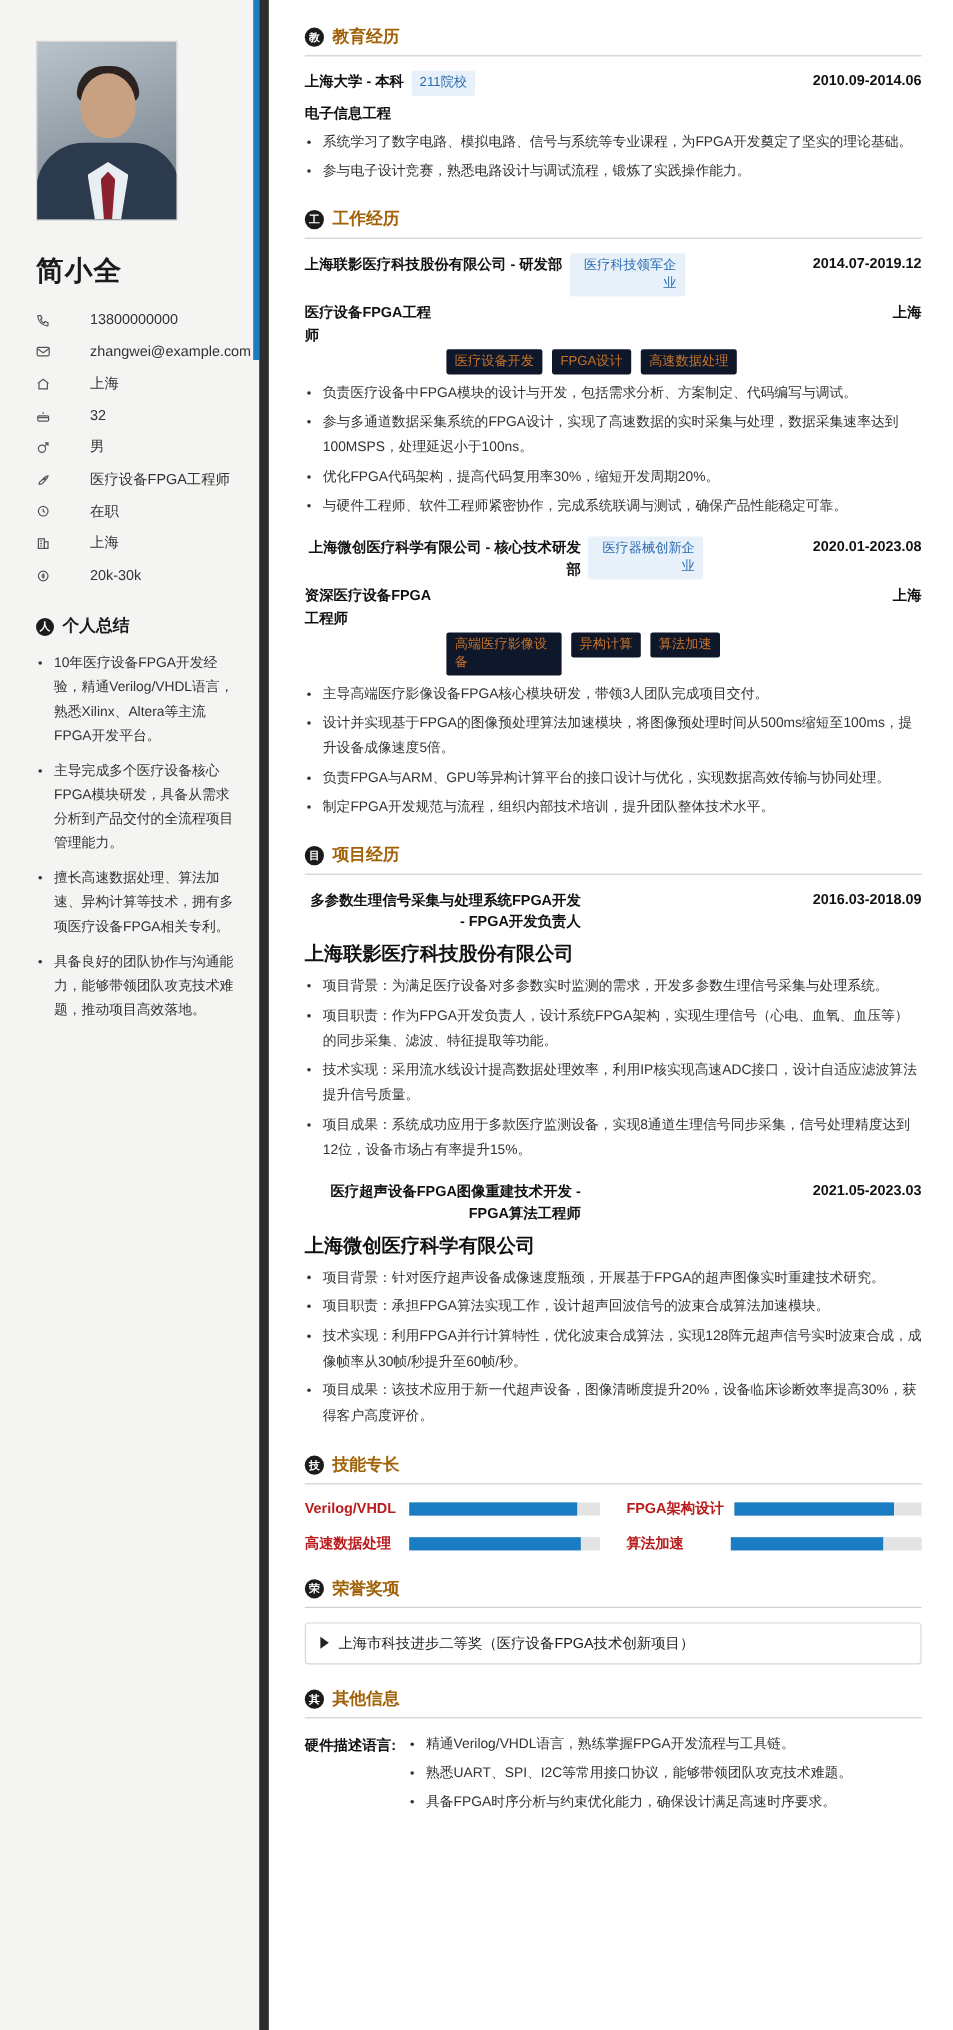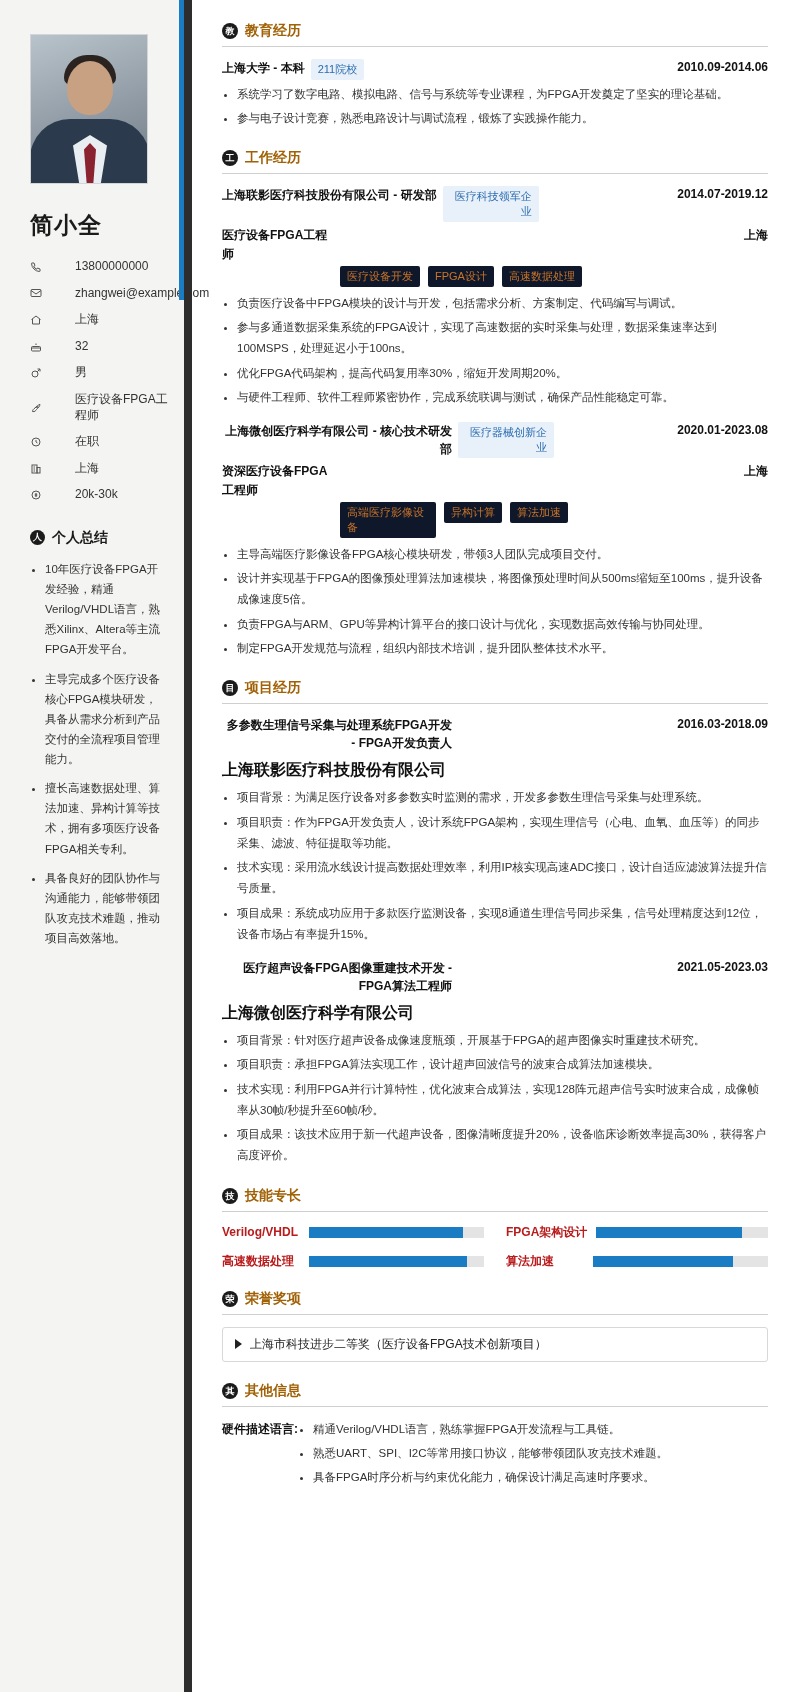--- a/index.html
+++ b/index.html
@@ -13,21 +13,21 @@
   }
   .page {
     width: 794px;
     min-height: 1692px;
     display: flex;
     position: relative;
     background: #fff;
   }
   
   .sidebar {
-    width: 192px;
+    width: 224px;
     background: #f4f4f2;
     padding: 34px 24px 30px 30px;
     position: relative;
   }
   .sidebar::after {
     content: "";
     position: absolute;
     right: 0; top: 0; bottom: 0;
     width: 8px;
     background: #2d2d2d;
@@ -290,20 +290,21 @@
   }
   .honor .tri {
     width: 0; height: 0;
     border-left: 7px solid #222;
     border-top: 5px solid transparent;
     border-bottom: 5px solid transparent;
   }
   
   .other-row {
     display: flex;
+    gap: 10px;
     align-items: flex-start;
     margin-top: 6px;
   }
   .other-label {
     font-size: 12px;
     font-weight: bold;
     color: #111;
     white-space: nowrap;
     padding-top: 2px;
   }
@@ -436,20 +437,21 @@
         <span class="badge">教</span>
         <h2>教育经历</h2>
       </div>
       <div class="row-head">
         <div class="row-left">
           <span class="txt">上海大学 - 本科</span>
           <span class="tag tag-blue">211院校</span>
         </div>
         <span class="date">2010.09-2014.06</span>
       </div>
+      <div class="subline">电子信息工程</div>
       <ul class="mb">
         <li>系统学习了数字电路、模拟电路、信号与系统等专业课程，为FPGA开发奠定了坚实的理论基础。</li>
         <li>参与电子设计竞赛，熟悉电路设计与调试流程，锻炼了实践操作能力。</li>
       </ul>
     </section>
 
     <section class="msec">
       <div class="msec-title">
         <span class="badge">工</span>
         <h2>工作经历</h2>

